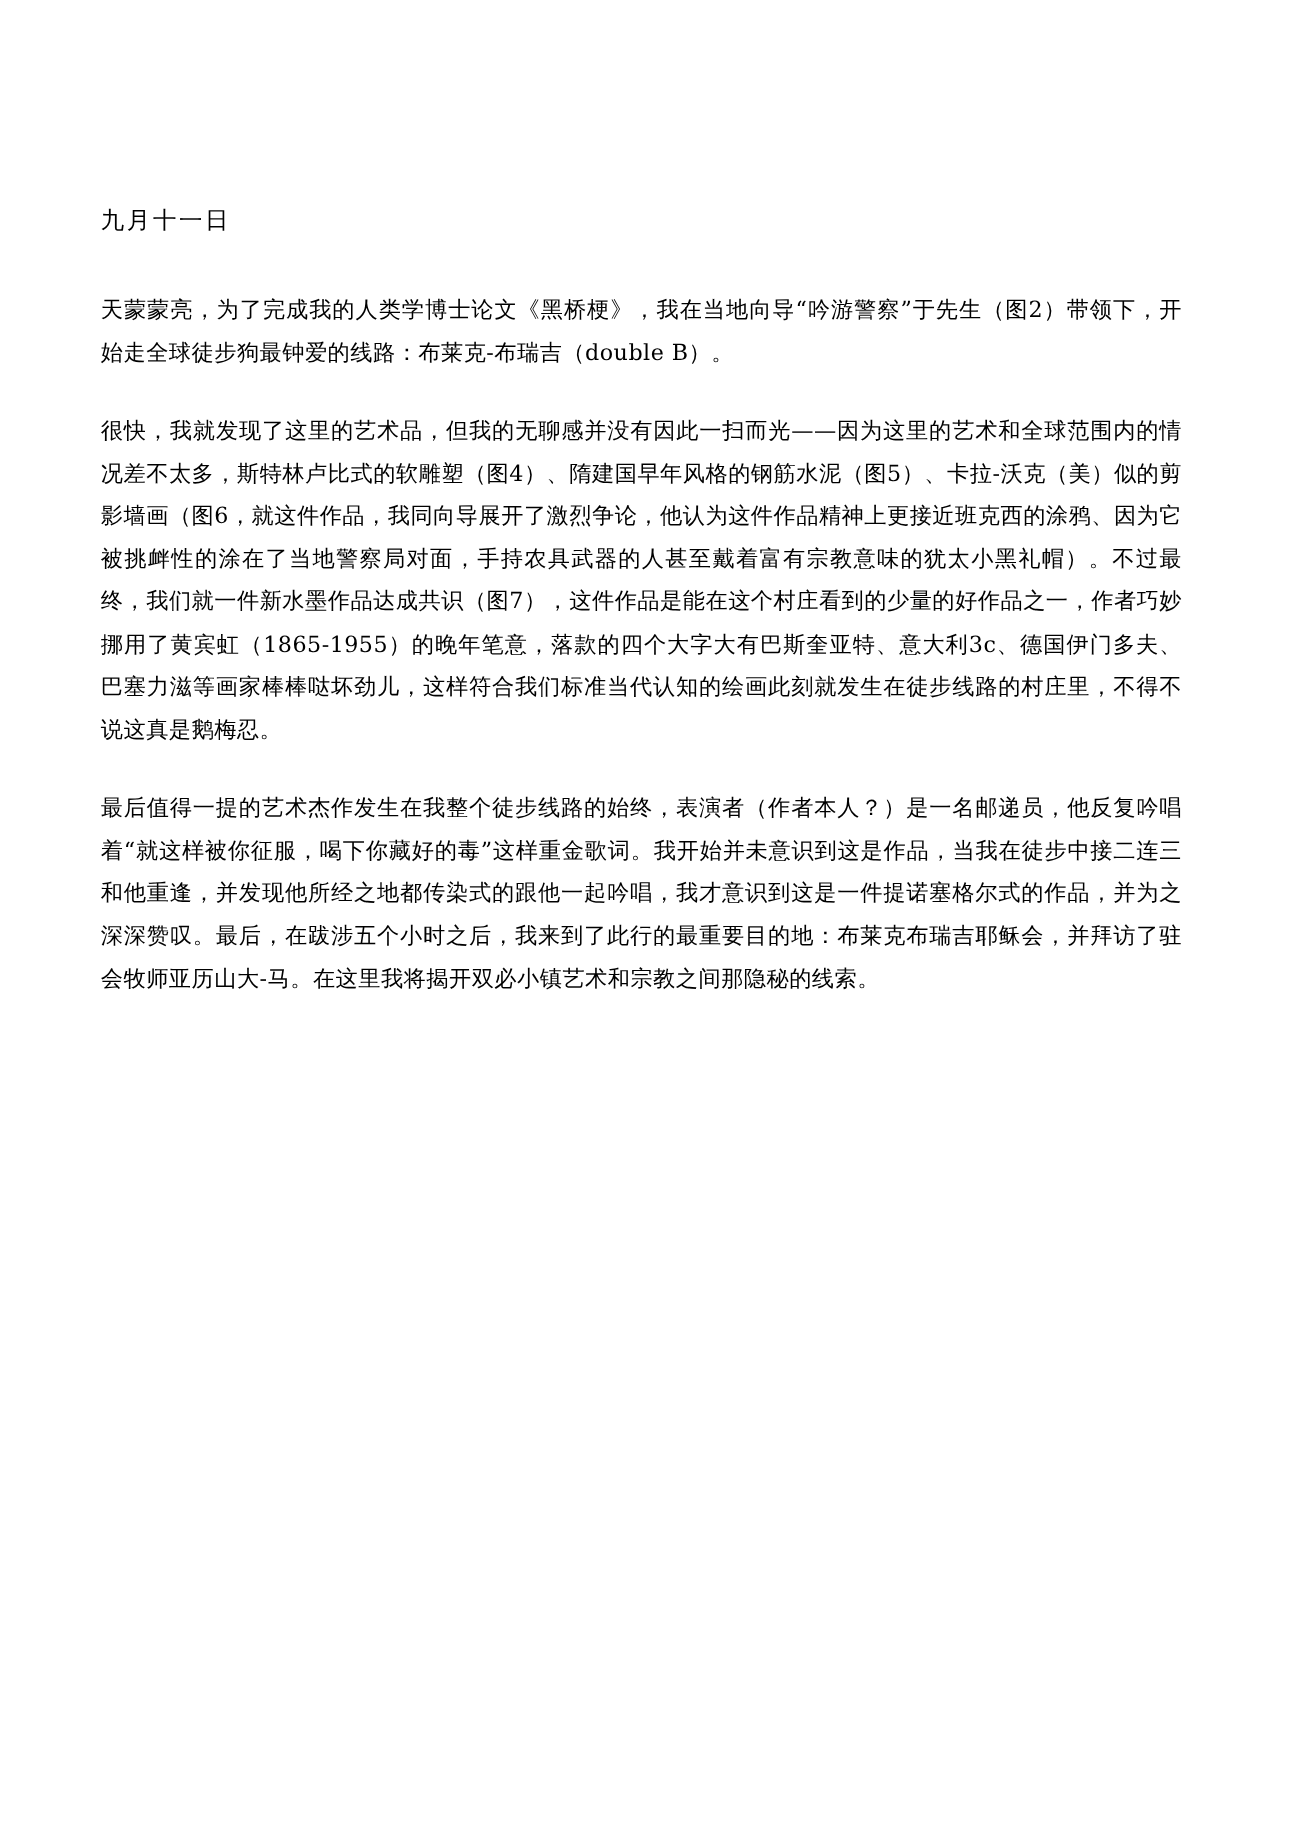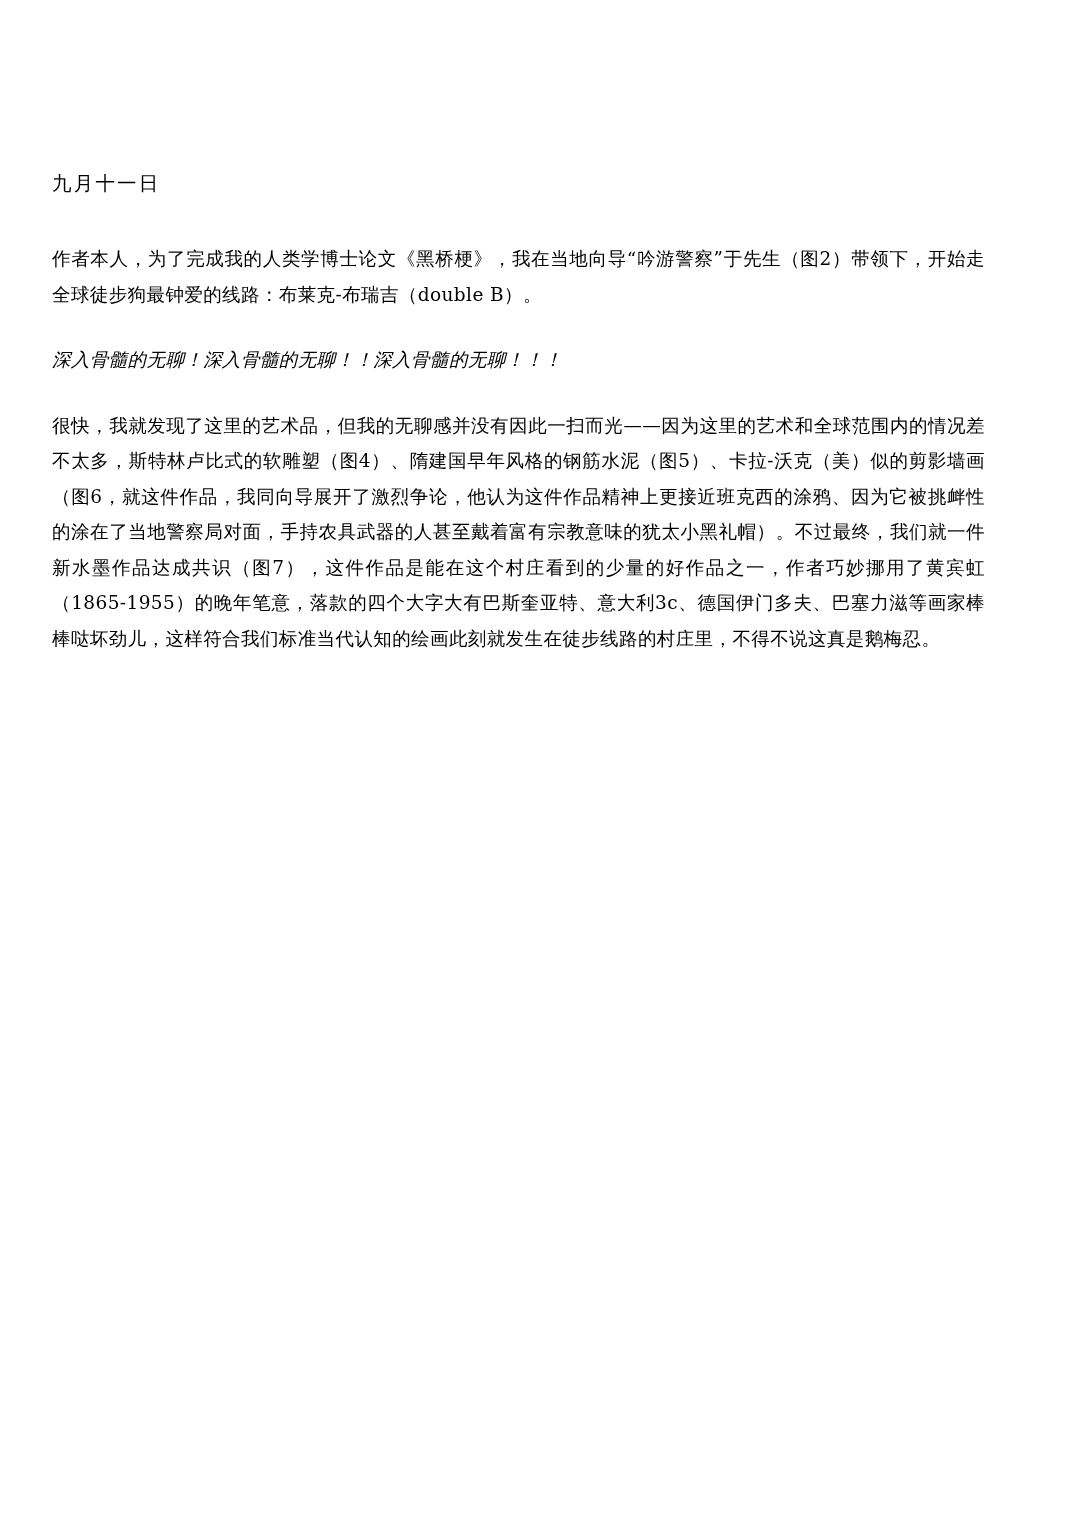--- a/index.html
+++ b/index.html
@@ -11,21 +11,21 @@
     width: 1075px;
     height: 1536px;
     font-family: "DejaVu Serif", "Liberation Serif", serif;
     color: #000000;
     overflow: hidden;
   }
   .page {
     box-sizing: border-box;
     width: 1075px;
     height: 1536px;
-    padding: 170px 90px 40px 52px;
+    padding: 170px 90px 40px 84px;
     background: #ffffff;
   }
   .doc-title {
     font-size: 19.5px;
     font-weight: normal;
     letter-spacing: 2.2px;
     margin: 0 0 44px 0;
     line-height: 1.4;
   }
   p.para {
@@ -54,27 +54,27 @@
   }
 </style>
 </head>
 <body>
 
 <div class="page">
 
   <h1 class="doc-title">九月十一日</h1>
 
   <p class="para">
-    <span>作者本人，为了完成我的人类学博士论文《黑桥梗》，我在当地向导“吟游警察”于先生（图2）带领下，开始走全球徒步狗最钟爱的线路：布莱克-布瑞吉（double B）。</span>
+    <span>天蒙蒙亮，为了完成我的人类学博士论文《黑桥梗》，我在当地向导“吟游警察”于先生（图2）带领下，开始走全球徒步狗最钟爱的线路：布莱克-布瑞吉（double B）。</span>
   </p>
 
 
-  <p class="italic-line">
-    <span>深入骨髓的无聊！深入骨髓的无聊！！深入骨髓的无聊！！！</span>
-  </p>
 
 
   <p class="para">
     <span>很快，我就发现了这里的艺术品，但我的无聊感并没有因此一扫而光——因为这里的艺术和全球范围内的情况差不太多，斯特林卢比式的软雕塑（图4）、隋建国早年风格的钢筋水泥（图5）、卡拉-沃克（美）似的剪影墙画（图6，就这件作品，我同向导展开了激烈争论，他认为这件作品精神上更接近班克西的涂鸦、因为它被挑衅性的涂在了当地警察局对面，手持农具武器的人甚至戴着富有宗教意味的犹太小黑礼帽）。不过最终，我们就一件新水墨作品达成共识（图7），这件作品是能在这个村庄看到的少量的好作品之一，作者巧妙挪用了黄宾虹（1865-1955）的晚年笔意，落款的四个大字大有巴斯奎亚特、意大利3c、德国伊门多夫、巴塞力滋等画家棒棒哒坏劲儿，这样符合我们标准当代认知的绘画此刻就发生在徒步线路的村庄里，不得不说这真是鹅梅忍。</span>
   </p>
 
+  <p class="para">
+    <span>最后值得一提的艺术杰作发生在我整个徒步线路的始终，表演者（作者本人？）是一名邮递员，他反复吟唱着“就这样被你征服，喝下你藏好的毒”这样重金歌词。我开始并未意识到这是作品，当我在徒步中接二连三和他重逢，并发现他所经之地都传染式的跟他一起吟唱，我才意识到这是一件提诺塞格尔式的作品，并为之深深赞叹。最后，在跋涉五个小时之后，我来到了此行的最重要目的地：布莱克布瑞吉耶稣会，并拜访了驻会牧师亚历山大-马。在这里我将揭开双必小镇艺术和宗教之间那隐秘的线索。</span>
+  </p>
 
 </div>
 
 </body></html>

